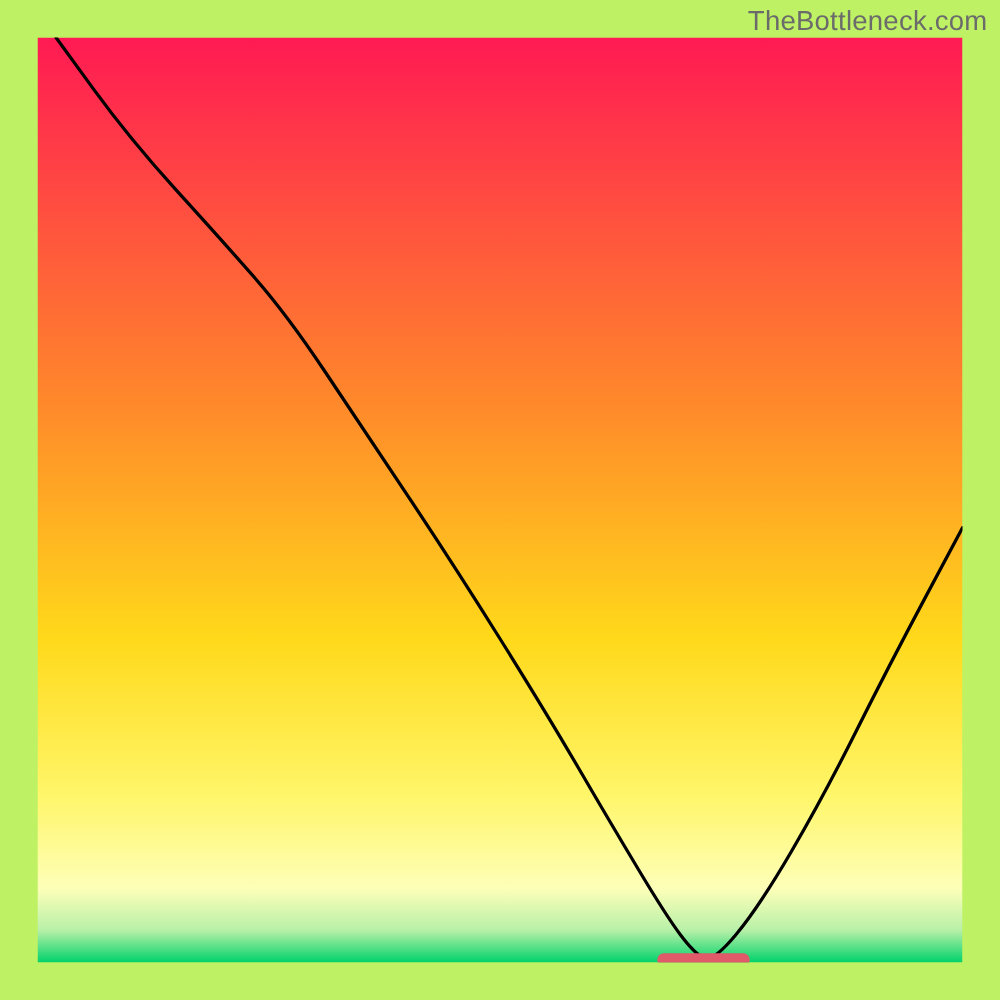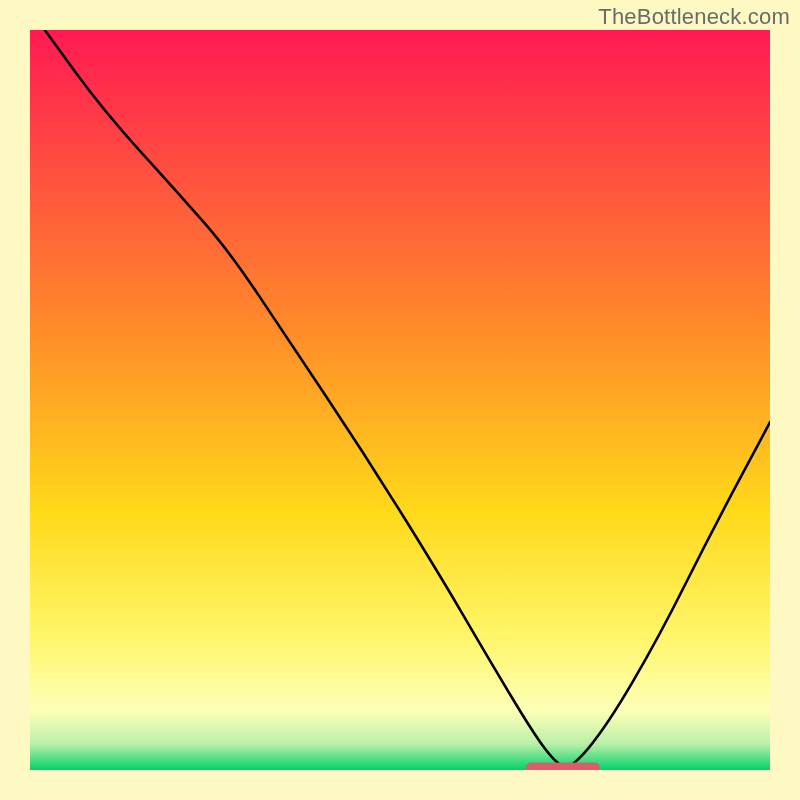--- a/index.html
+++ b/index.html
@@ -7,21 +7,21 @@
     padding: 0;
     width: 800px;
     height: 800px;
     background: #000;
     overflow: hidden;
   }
   .outer {
     position: relative;
     width: 800px;
     height: 800px;
-    background: #fef9c3;
+    background: #bef264;
   }
   .watermark {
     position: absolute;
     top: 4px;
     right: 10px;
     font-family: Arial, Helvetica, sans-serif;
     font-size: 22px;
     font-weight: 500;
     color: #6b6b6b;
     letter-spacing: 0.2px;

